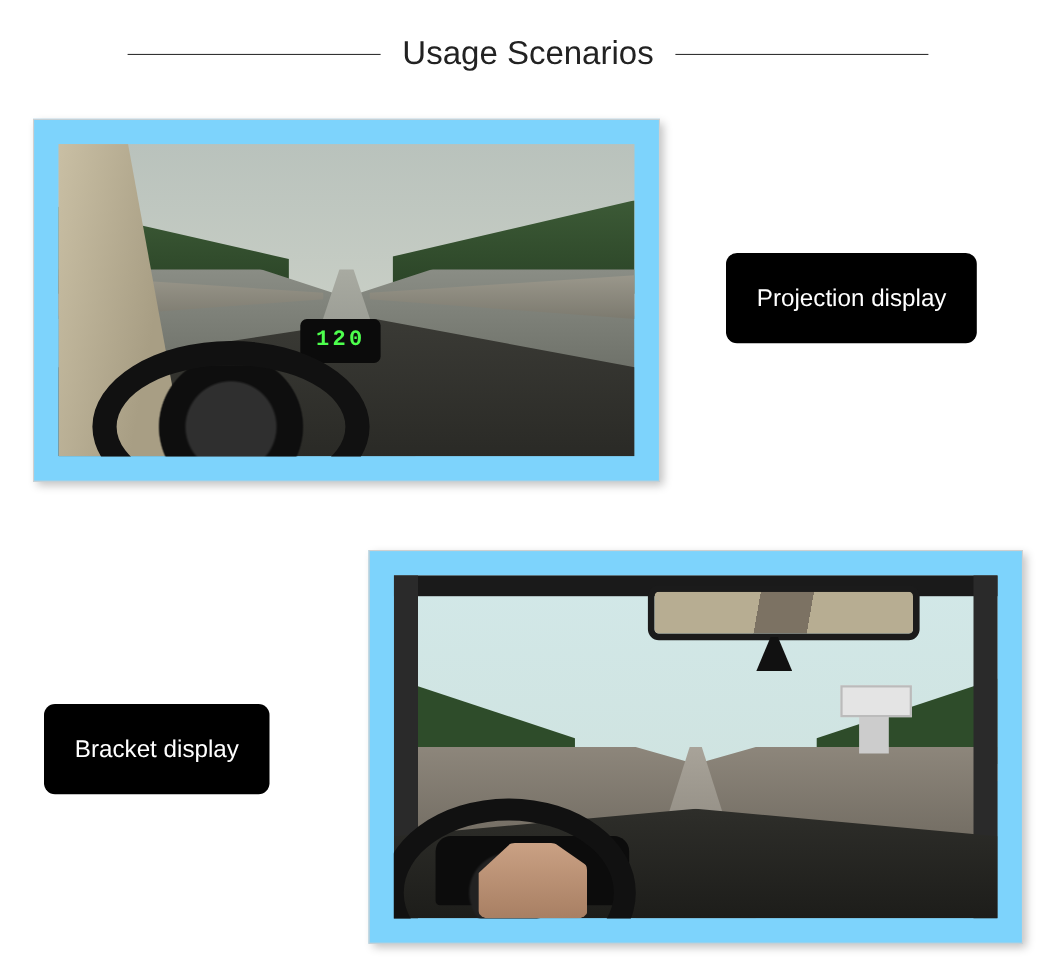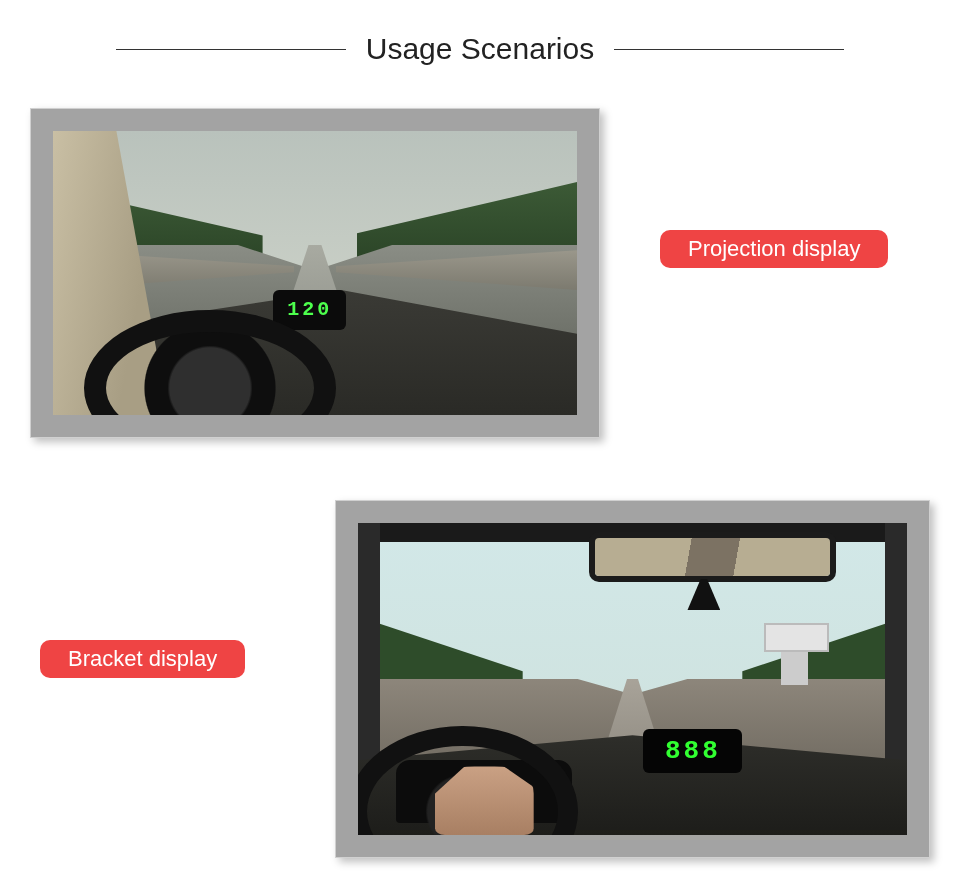--- a/index.html
+++ b/index.html
@@ -23,21 +23,21 @@
     width: 230px;
     background: #333;
   }
   .header-title {
     font-size: 30px;
     color: #222;
     font-weight: 400;
   }
   .panel {
     position: absolute;
-    background: #a3a3a3;
+    background: #7dd3fc;
     border: 1px solid #d0d0d0;
     box-shadow: 4px 4px 8px rgba(0,0,0,0.25);
     padding: 22px;
   }
   .panel-1 { left: 30px; top: 108px; width: 570px; height: 330px; }
   .panel-2 { left: 335px; top: 500px; width: 595px; height: 358px; }
 
   .photo {
     position: relative;
     width: 100%;
@@ -130,24 +130,24 @@
              clip-path: polygon(0 40%, 30% 0, 70% 0, 100% 30%, 100% 100%, 0 100%); }
   .p2-hud  { position:absolute; left:52%; bottom:20%; width:18%; height:14%;
              background:#050505; border-radius:6px;
              display:flex; align-items:center; justify-content:center;
              font-family:'Courier New',monospace; font-weight:bold;
              color:#31ff31; font-size:26px; letter-spacing:3px; }
 
   
   .pill {
     position: absolute;
-    background: #ef4444;
+    background: #000000;
     color: #fff;
     font-size: 22px;
-    padding: 6px 28px;
+    padding: 28px 28px;
     border-radius: 10px;
     white-space: nowrap;
   }
   .pill-1 { left: 660px; top: 230px; }
   .pill-2 { left: 40px;  top: 640px; }
 </style>
 </head>
 <body>
 
 <div class="header">
@@ -183,19 +183,18 @@
     <div class="p2-sign"></div>
     <div class="p2-topbar"></div>
     <div class="p2-pillar-l"></div>
     <div class="p2-pillar-r"></div>
     <div class="p2-mirror">
       <div class="p2-mirror-inner"></div>
     </div>
     <div class="p2-mirror-arm"></div>
     <div class="p2-dash"></div>
     <div class="p2-cluster"></div>
-    <div class="p2-hud">888</div>
     <div class="p2-logo"></div>
     <div class="p2-wheel"></div>
     <div class="p2-hand"></div>
   </div>
 </div>
 <div class="pill pill-2">Bracket display</div>
 
 </body></html>

